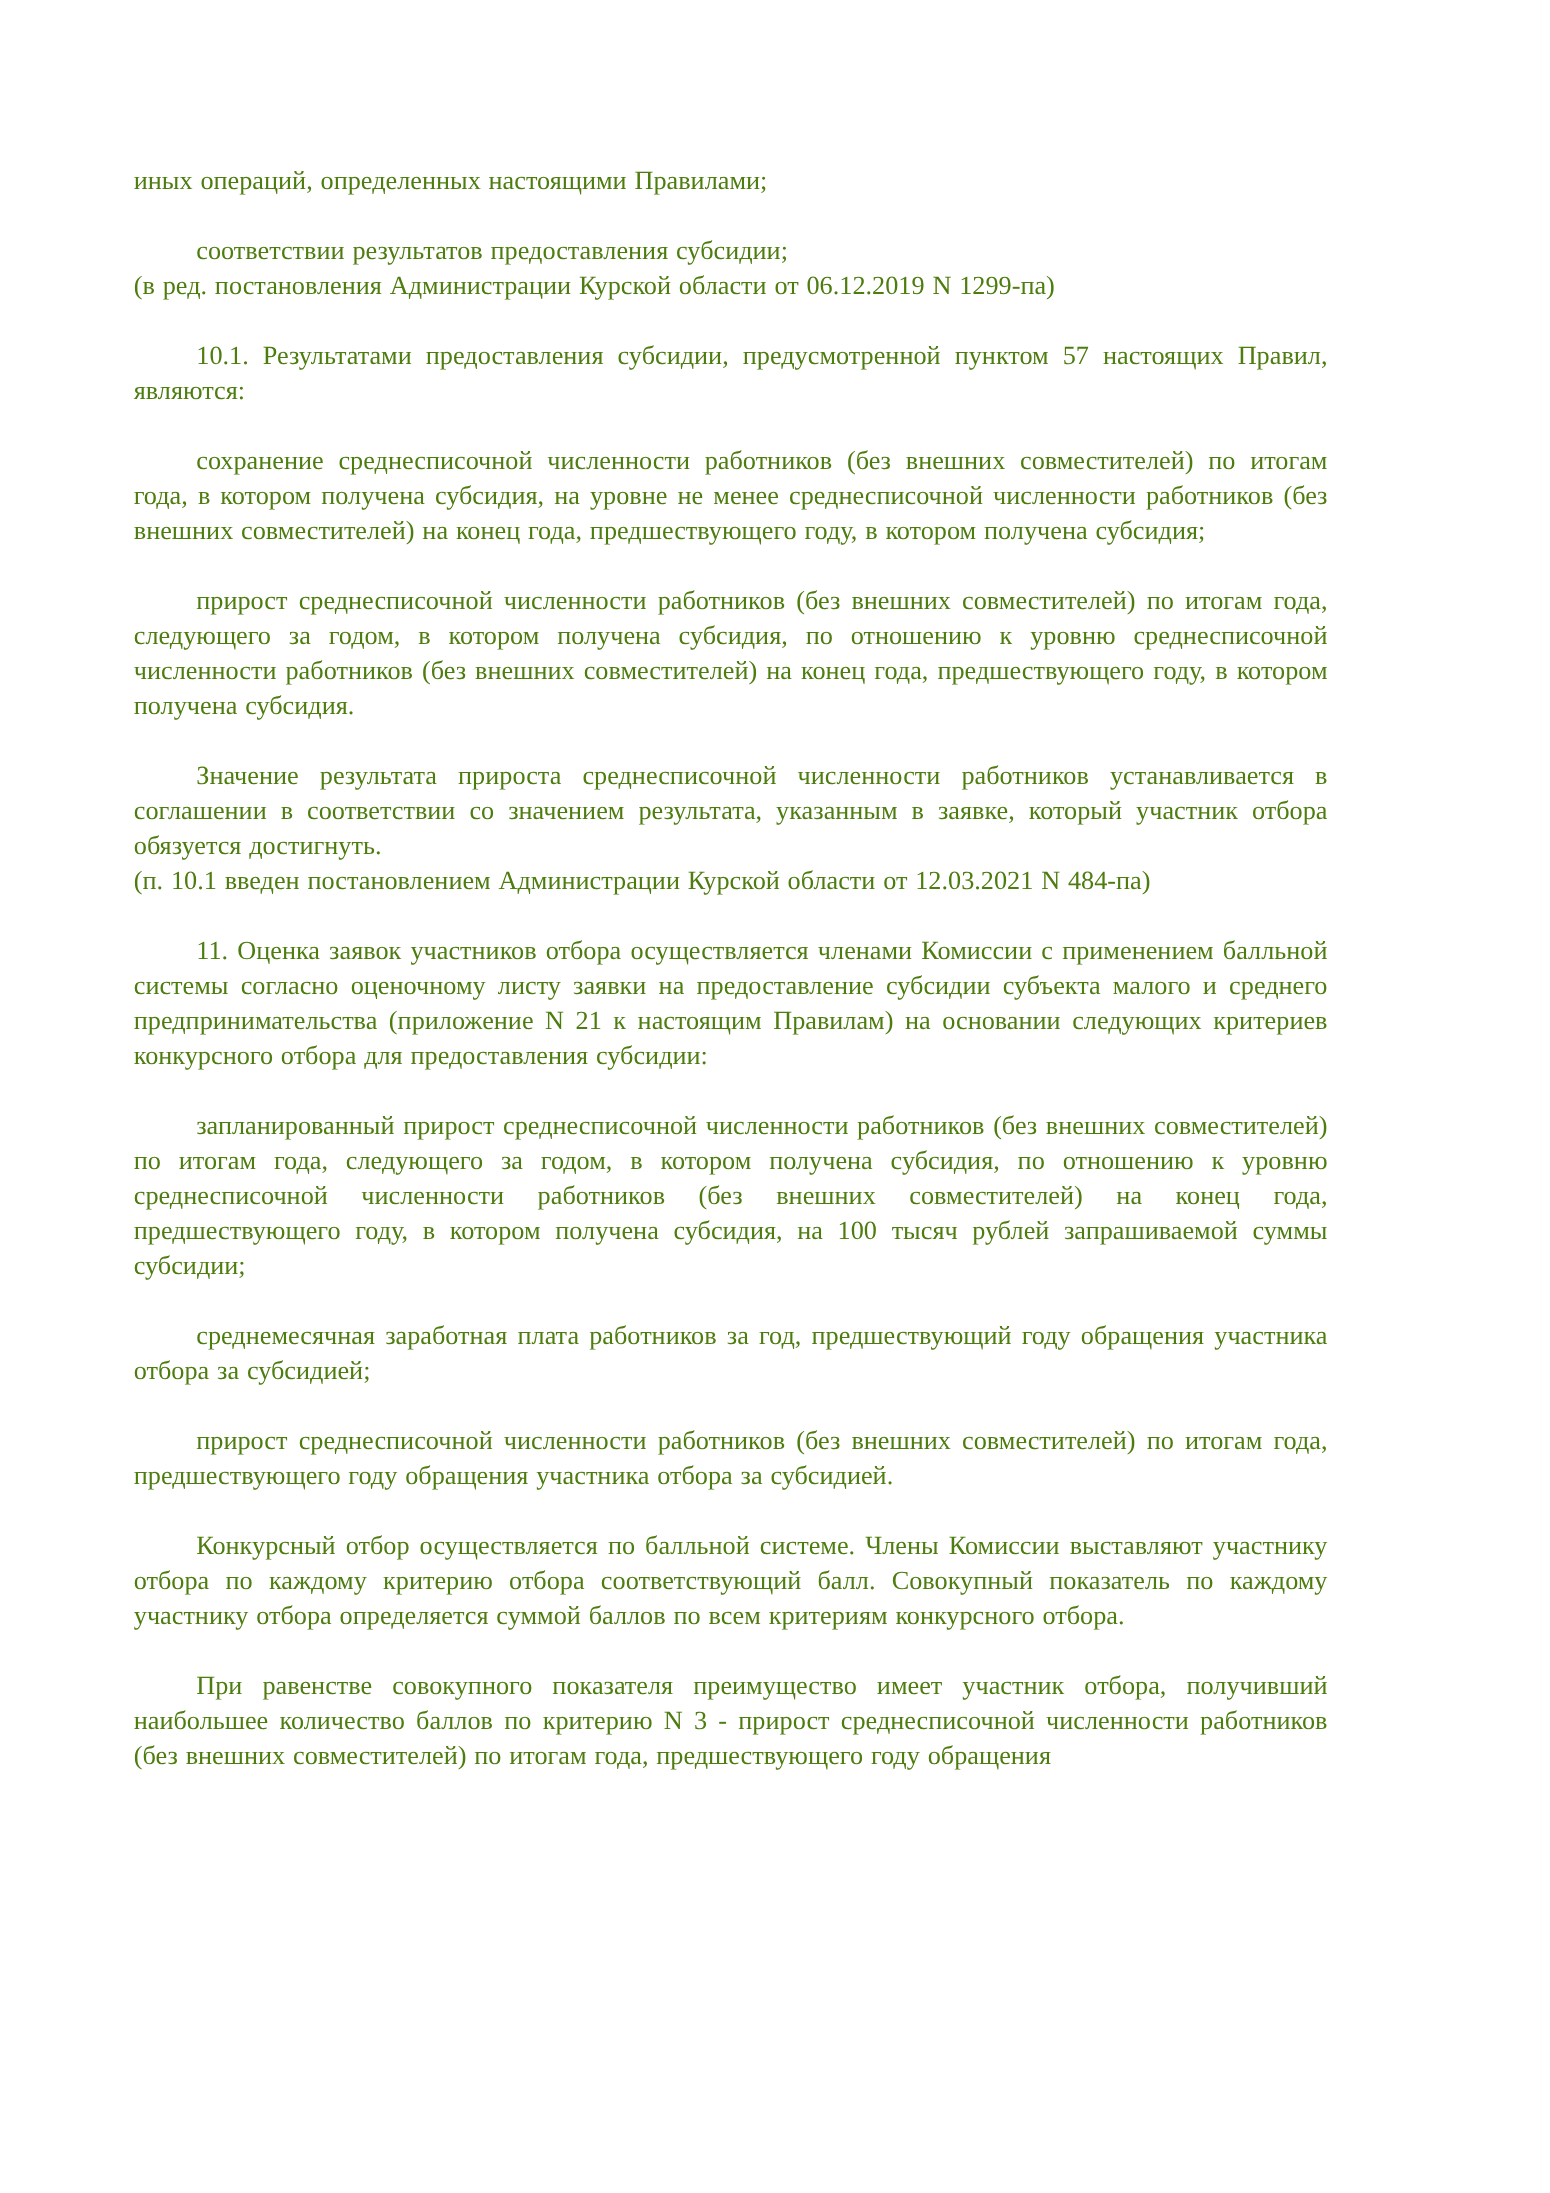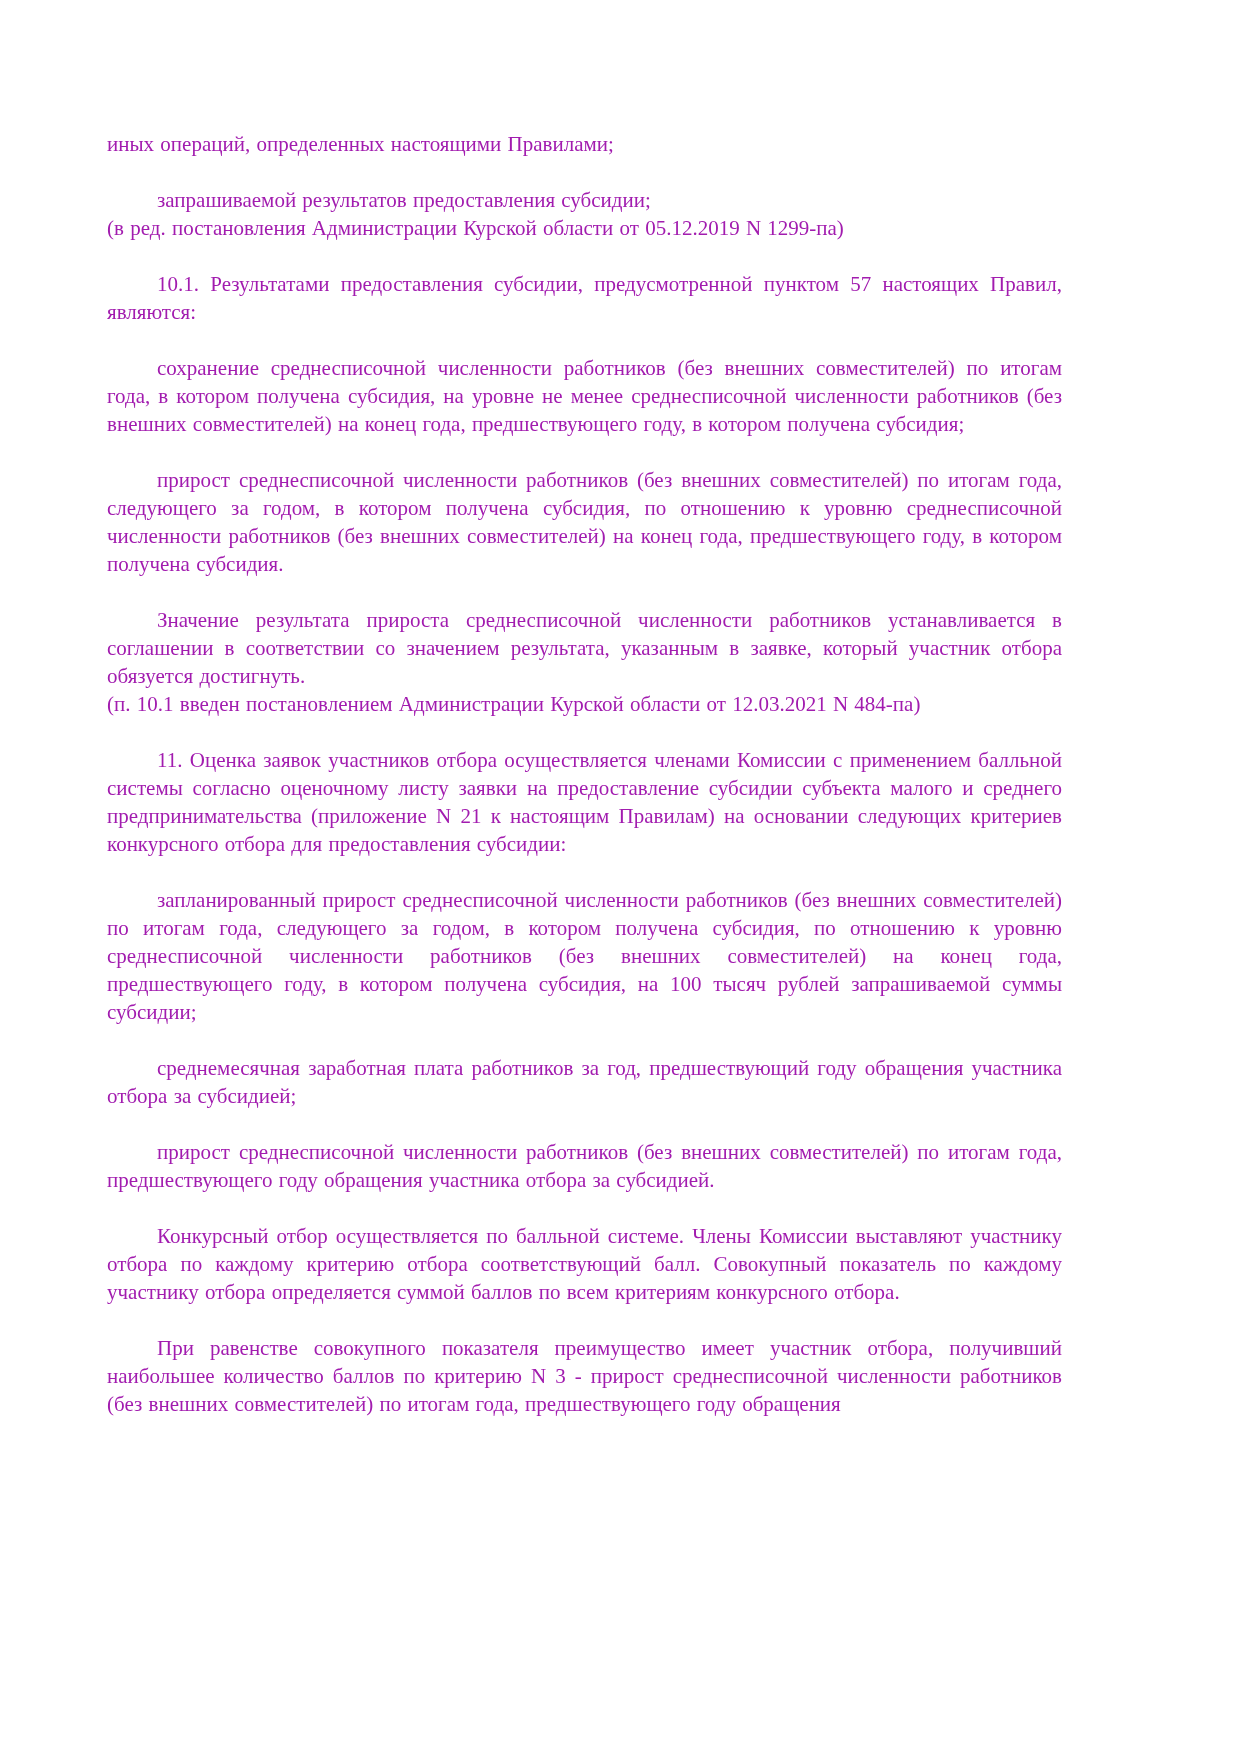--- a/index.html
+++ b/index.html
@@ -11,21 +11,21 @@
     position: relative;
     width: 1240px;
     height: 1754px;
     background: #ffffff;
     box-sizing: border-box;
     padding: 130px 178px 60px 107px;
     overflow: hidden;
     font-family: "Liberation Serif", "DejaVu Serif", serif;
     font-size: 21px;
     line-height: 28px;
-    color: #a21caf;
+    color: #4d7c0f;
   }
   .para {
     margin: 0;
     margin-top: 28px;
     text-align: justify;
     text-indent: 50px;
     word-spacing: 1px;
   }
   .para.first {
     margin-top: 0;
@@ -37,22 +37,22 @@
     margin-top: 0;
     text-indent: 0;
     text-align: left;
   }
 </style>
 </head>
 <body>
 
 <div class="page">
   <p class="para first no-indent">иных операций, определенных настоящими Правилами;</p>
-  <p class="para">запрашиваемой результатов предоставления субсидии;</p>
-  <p class="para flush">(в ред. постановления Администрации Курской области от 05.12.2019 N 1299-па)</p>
+  <p class="para">соответствии результатов предоставления субсидии;</p>
+  <p class="para flush">(в ред. постановления Администрации Курской области от 06.12.2019 N 1299-па)</p>
   <p class="para">10.1. Результатами предоставления субсидии, предусмотренной пунктом 57 настоящих Правил, являются:</p>
   <p class="para">сохранение среднесписочной численности работников (без внешних совместителей) по итогам года, в котором получена субсидия, на уровне не менее среднесписочной численности работников (без внешних совместителей) на конец года, предшествующего году, в котором получена субсидия;</p>
   <p class="para">прирост среднесписочной численности работников (без внешних совместителей) по итогам года, следующего за годом, в котором получена субсидия, по отношению к уровню среднесписочной численности работников (без внешних совместителей) на конец года, предшествующего году, в котором получена субсидия.</p>
   <p class="para">Значение результата прироста среднесписочной численности работников устанавливается в соглашении в соответствии со значением результата, указанным в заявке, который участник отбора обязуется достигнуть.</p>
   <p class="para flush">(п. 10.1 введен постановлением Администрации Курской области от 12.03.2021 N 484-па)</p>
   <p class="para">11. Оценка заявок участников отбора осуществляется членами Комиссии с применением балльной системы согласно оценочному листу заявки на предоставление субсидии субъекта малого и среднего предпринимательства (приложение N 21 к настоящим Правилам) на основании следующих критериев конкурсного отбора для предоставления субсидии:</p>
   <p class="para">запланированный прирост среднесписочной численности работников (без внешних совместителей) по итогам года, следующего за годом, в котором получена субсидия, по отношению к уровню среднесписочной численности работников (без внешних совместителей) на конец года, предшествующего году, в котором получена субсидия, на 100 тысяч рублей запрашиваемой суммы субсидии;</p>
   <p class="para">среднемесячная заработная плата работников за год, предшествующий году обращения участника отбора за субсидией;</p>
   <p class="para">прирост среднесписочной численности работников (без внешних совместителей) по итогам года, предшествующего году обращения участника отбора за субсидией.</p>
   <p class="para">Конкурсный отбор осуществляется по балльной системе. Члены Комиссии выставляют участнику отбора по каждому критерию отбора соответствующий балл. Совокупный показатель по каждому участнику отбора определяется суммой баллов по всем критериям конкурсного отбора.</p>

